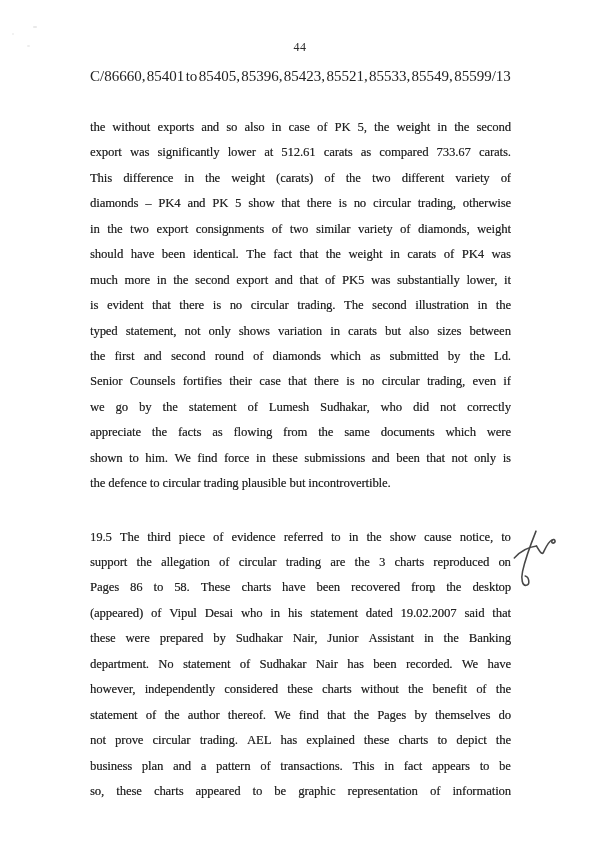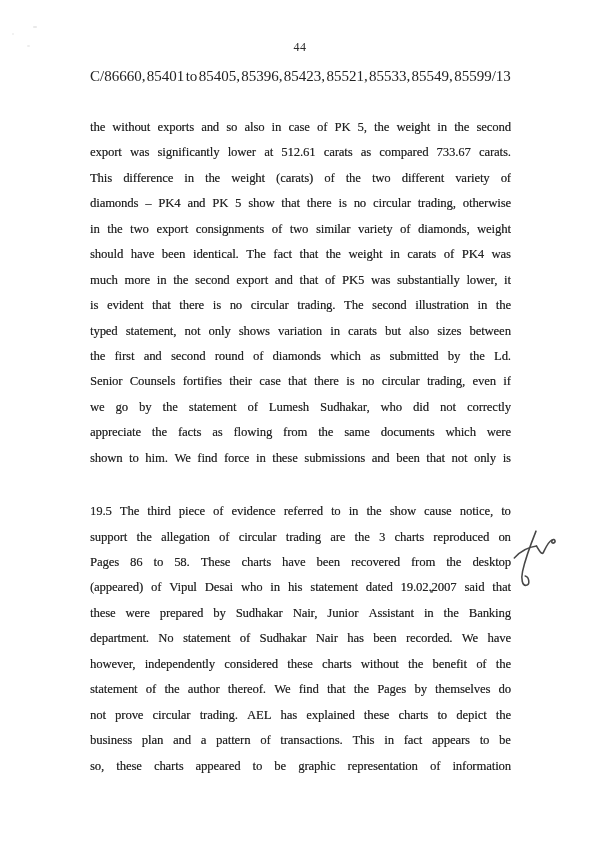--- a/index.html
+++ b/index.html
@@ -283,20 +283,21 @@
         <span>in</span>
         <span>these</span>
         <span>submissions</span>
         <span>and</span>
         <span>been</span>
         <span>that</span>
         <span>not</span>
         <span>only</span>
         <span>is</span>
       </div>
+      <div class="line plain">the defence to circular trading plausible but incontrovertible.</div>
     </section>
   <section class="para second">
       <div class="line jline">
         <span>19.5</span>
         <span>The</span>
         <span>third</span>
         <span>piece</span>
         <span>of</span>
         <span>evidence</span>
         <span>referred</span>

